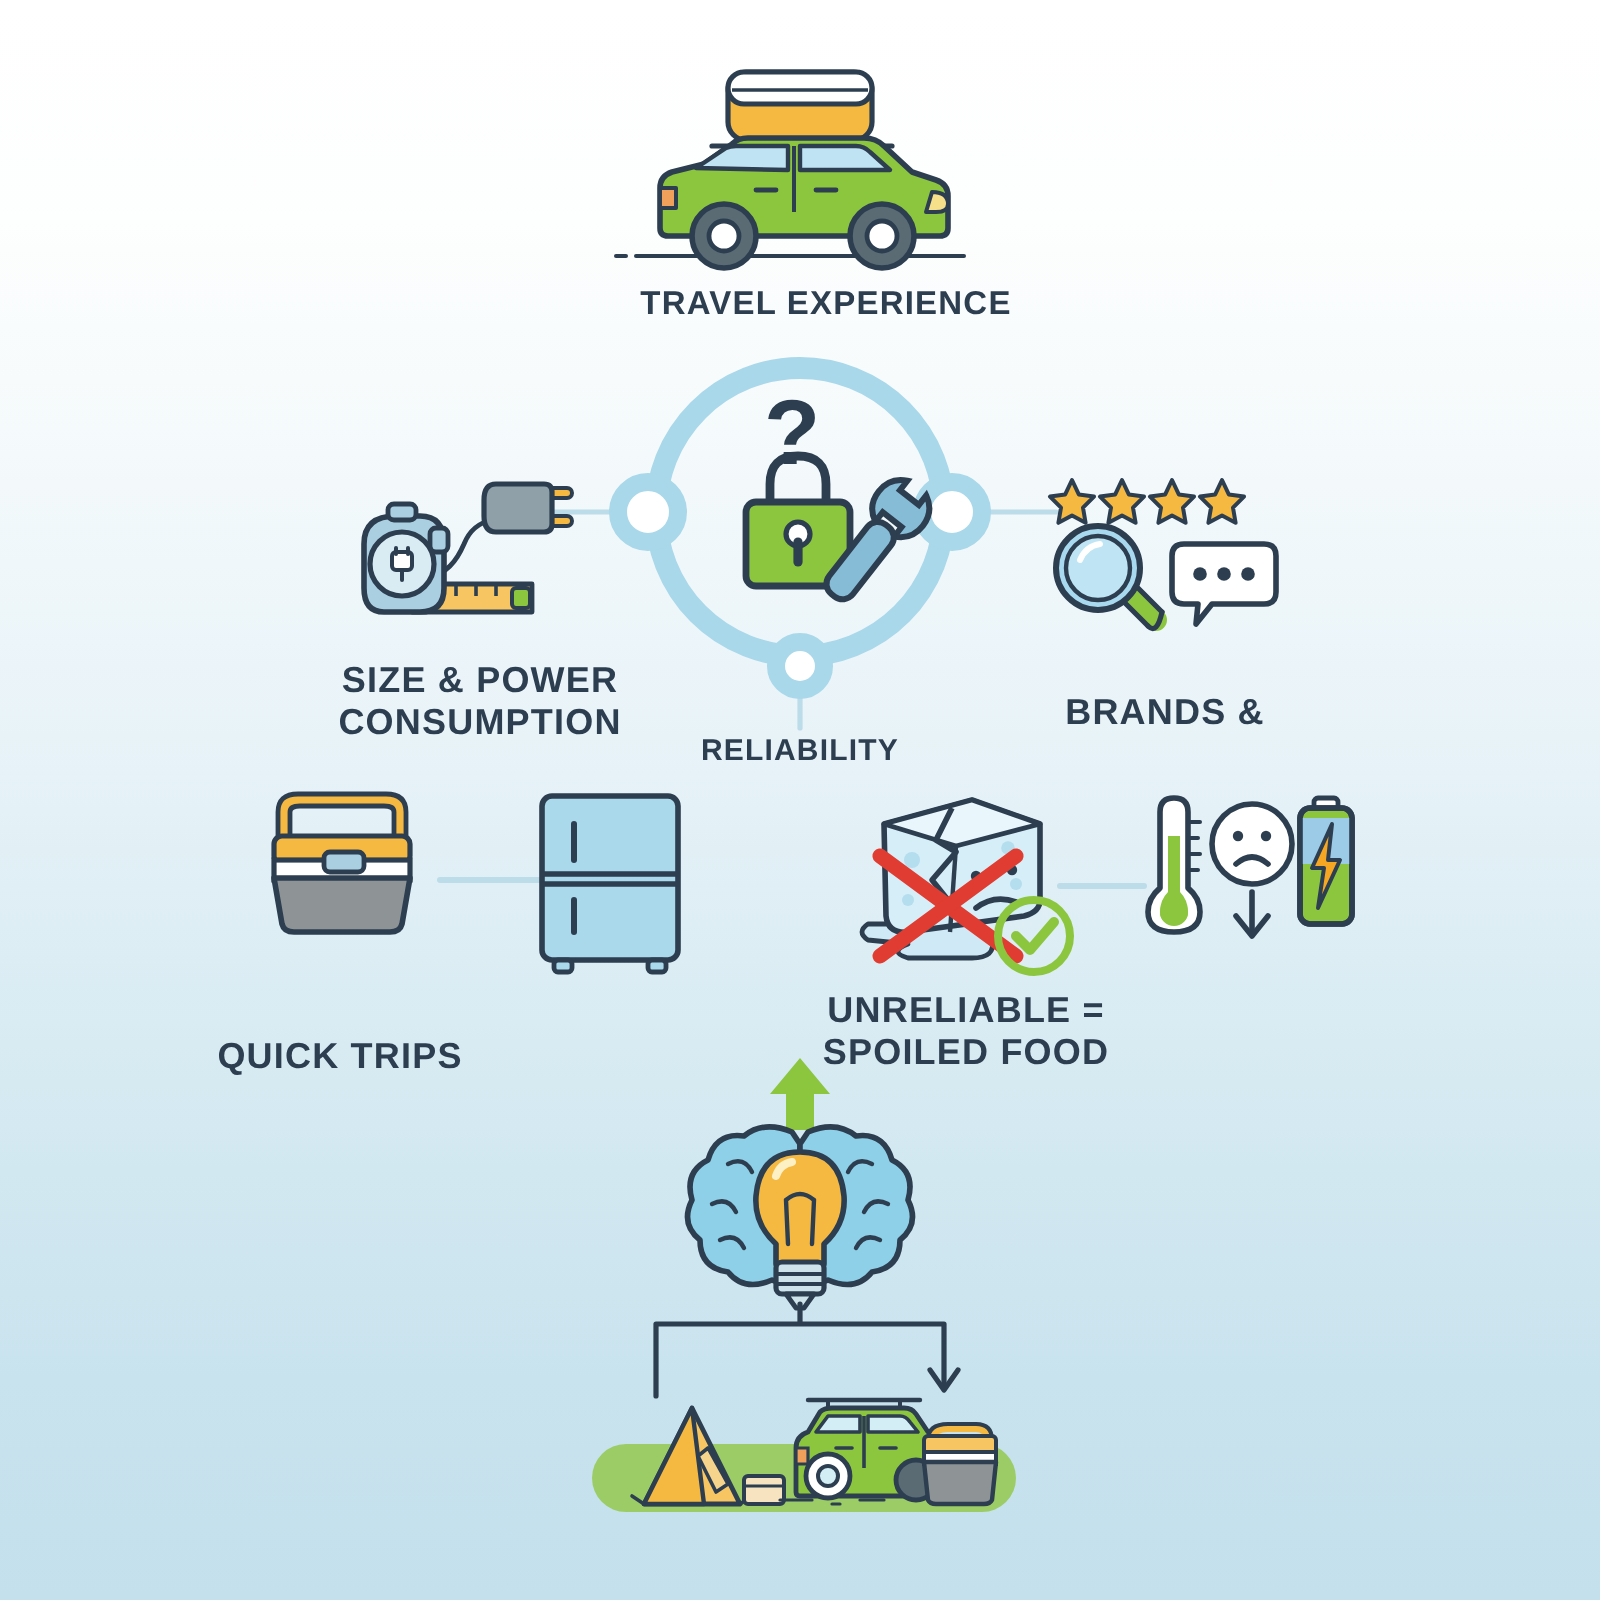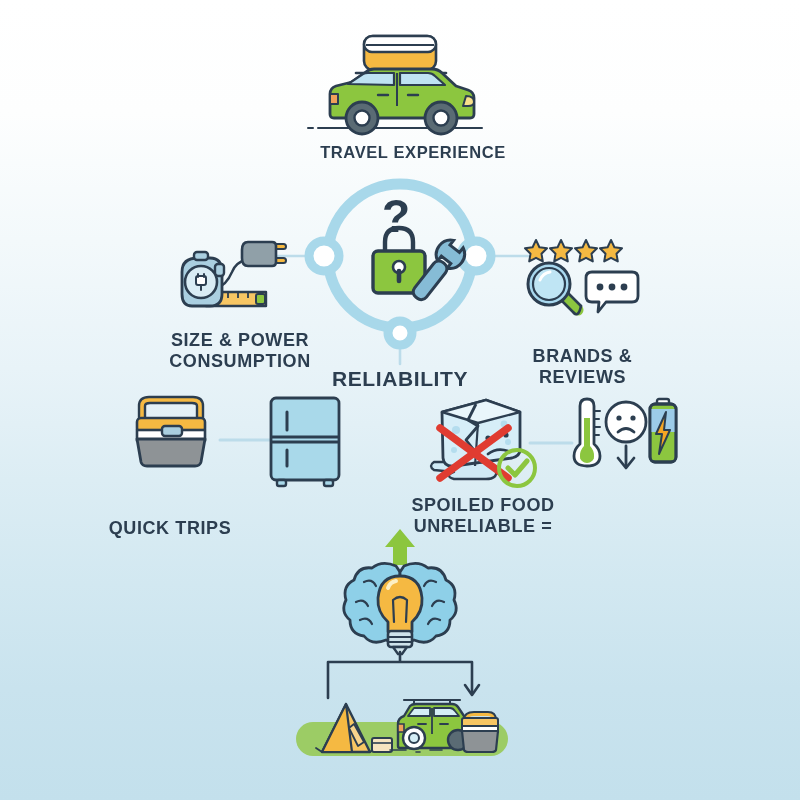--- a/index.html
+++ b/index.html
@@ -33,21 +33,21 @@
     font-weight: 700;
     letter-spacing: 0.6px;
     line-height: 1.18;
     text-transform: uppercase;
     user-select: none;
   }
   .node {
     position: absolute;
   }
   .lbl-xl { font-size: 16.5px; }
-  .lbl-lg { font-size: 21px; }
+  .lbl-lg { font-size: 15px; }
   .lbl-md { font-size: 18px; }
   svg { display: block; overflow: visible; }
 </style>
 </head>
 <body>
 
 <div id="canvas">
 
   <div class="node" style="left:300px; top:28px;">
     <svg width="200" height="115" viewBox="0 0 200 115">
@@ -177,21 +177,20 @@
       <path d="M18 42 Q21 35 28 34" fill="none" stroke="#ffffff" stroke-width="3" stroke-linecap="round"></path>
 
       <path d="M70 34 L110 34 Q116 34 116 40 L116 58 Q116 64 110 64 L84 64 L76 74 L77 64 L70 64 Q64 64 64 58 L64 40 Q64 34 70 34 Z" fill="#ffffff" stroke="#2c3e50" stroke-width="2.8" stroke-linejoin="round"></path>
       <circle cx="78" cy="49" r="3.4" fill="#2c3e50"></circle>
       <circle cx="90" cy="49" r="3.4" fill="#2c3e50"></circle>
       <circle cx="102" cy="49" r="3.4" fill="#2c3e50"></circle>
     </svg>
   </div>
   <div class="lbl lbl-md" style="left:500px; top:330px; width:165px;margin-top:16px;">
     <div>BRANDS &amp;</div>
-    <div>REVIEWS</div>
   </div>
 
   <div class="node" style="left:131px; top:396px;">
     <svg width="80" height="72" viewBox="0 0 80 72">
 
       <path d="M11 30 L11 10 Q11 4 18 4 L62 4 Q69 4 69 10 L69 30" fill="none" stroke="#f5b942" stroke-width="7" stroke-linejoin="round"></path>
       <path d="M11 30 L11 10 Q11 4 18 4 L62 4 Q69 4 69 10 L69 30" fill="none" stroke="#2c3e50" stroke-width="2.4" stroke-linejoin="round" stroke-opacity="0"></path>
       <path d="M8 30 L8 10 Q8 1 18 1 L62 1 Q72 1 72 10 L72 30" fill="none" stroke="#2c3e50" stroke-width="2.4" stroke-linejoin="round"></path>
       <path d="M14 30 L14 10 Q14 7 19 7 L61 7 Q66 7 66 10 L66 30" fill="none" stroke="#2c3e50" stroke-width="2.4" stroke-linejoin="round"></path>
 
@@ -249,22 +248,22 @@
       <g stroke="#e03c31" stroke-width="7.5" stroke-linecap="round">
         <line x1="16" y1="34" x2="84" y2="84"></line>
         <line x1="84" y1="34" x2="16" y2="84"></line>
       </g>
 
       <circle cx="93" cy="74" r="18" fill="none" stroke="#8cc63f" stroke-width="4"></circle>
       <path d="M84 74 L91 81 L103 67" fill="none" stroke="#8cc63f" stroke-width="5" stroke-linecap="round" stroke-linejoin="round"></path>
     </svg>
   </div>
   <div class="lbl lbl-md" style="left:408px; top:495px; width:150px;">
+    <div>UNRELIABLE =</div>
     <div>SPOILED FOOD</div>
-    <div>UNRELIABLE =</div>
   </div>
 
   <div class="node" style="left:528px; top:440px;">
     <svg width="46" height="6" viewBox="0 0 46 6">
       <line x1="2" y1="3" x2="44" y2="3" stroke="#bcdcea" stroke-width="3" stroke-linecap="round"></line>
     </svg>
   </div>
 
   <div class="node" style="left:568px; top:396px;">
     <svg width="110" height="78" viewBox="0 0 110 78">

